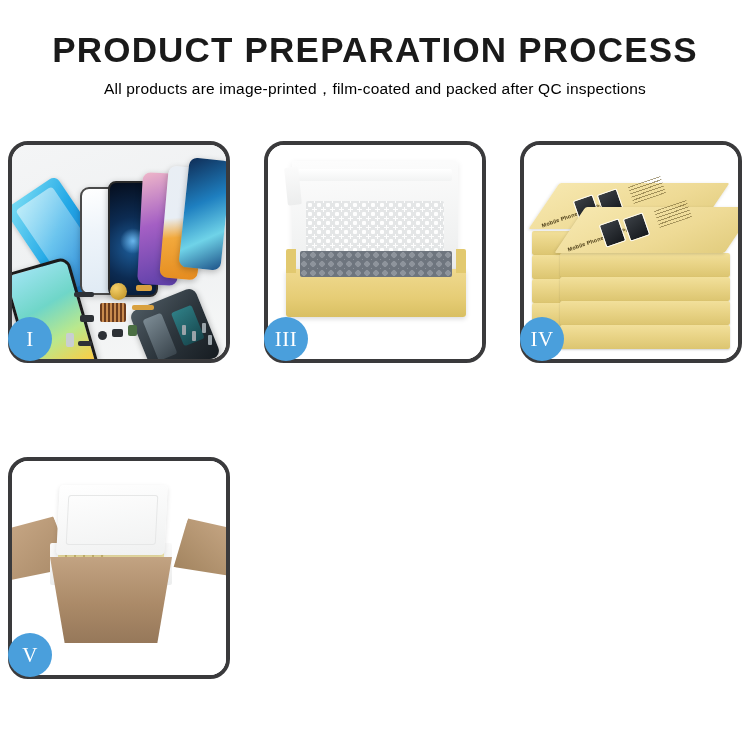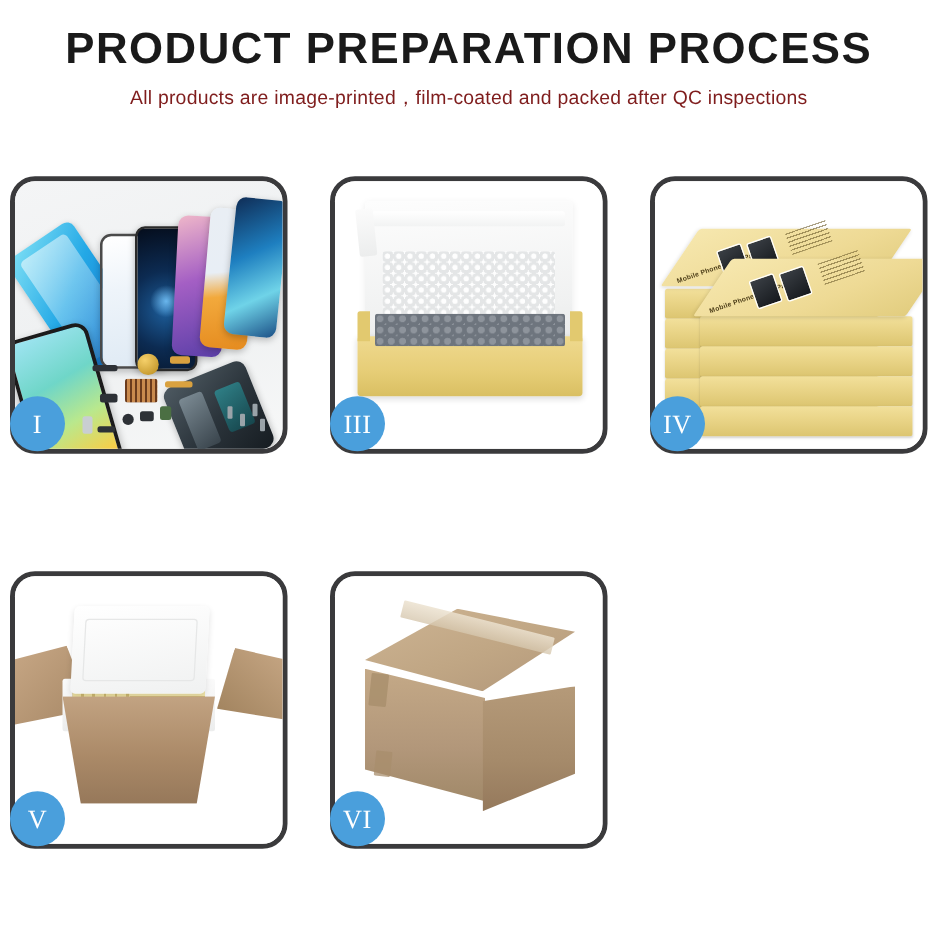--- a/index.html
+++ b/index.html
@@ -6,36 +6,36 @@
   body{
     width:750px;height:750px;
     background:#ffffff;
     font-family:"Liberation Sans", sans-serif;
     overflow:hidden;
     position:relative;
   }
   .page{width:750px;height:750px;position:relative;}
 
   
-  .header{padding-top:19px;text-align:center;}
+  .header{padding-top:30px;text-align:center;}
   .title{
     font-family:"Liberation Sans", sans-serif;
     font-size:35px;
     font-weight:700;
     letter-spacing:1.2px;
     color:#1a1a1a;
     line-height:1.15;
     margin:0;
     white-space:nowrap;
   }
   .subtitle{
     font-family:"Liberation Sans", sans-serif;
     font-size:15.5px;
     font-weight:400;
-    color:#7f1d1d;
+    color:#000000;
     margin:9px 0 0 0;
     letter-spacing:.2px;
     white-space:nowrap;
   }
 
   
   .grid{
     position:absolute;
     left:8px; top:141px;
     width:734px;
@@ -315,26 +315,15 @@
         <div class="flapR"></div>
         <div class="foamwall"></div>
         <div class="ybars"></div>
         <div class="ybars2"></div>
         <div class="foamlid5"></div>
         <div class="carton"></div>
       </div>
       <div class="badge">V</div>
     </div>
 
-    <div class="panel">
-      <div class="panel-inner p6">
-        <div class="box6-front"></div>
-        <div class="box6-side"></div>
-        <div class="box6-top"></div>
-        <div class="tape"></div>
-        <div class="tape2"></div>
-        <div class="tape3"></div>
-      </div>
-      <div class="badge">VI</div>
-    </div>
 
   </div>
 </div>
 
 </body></html>

